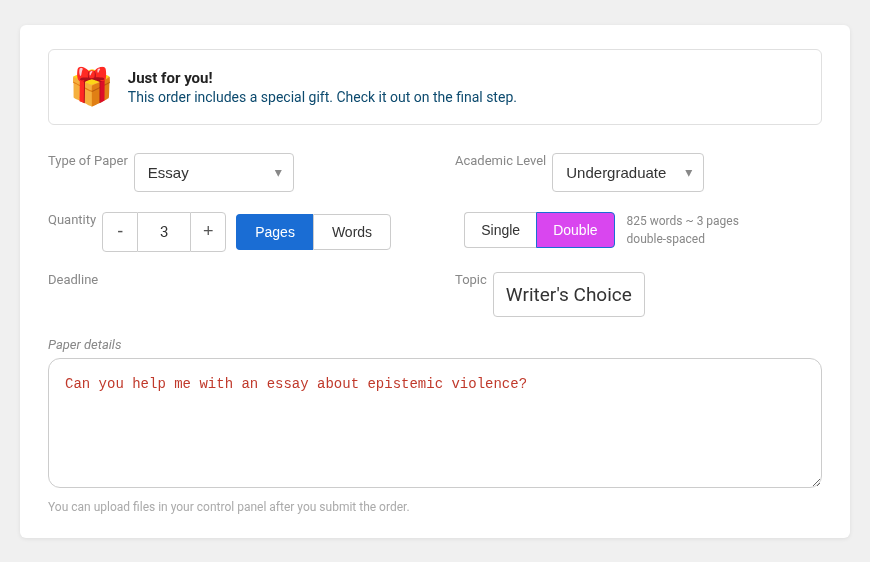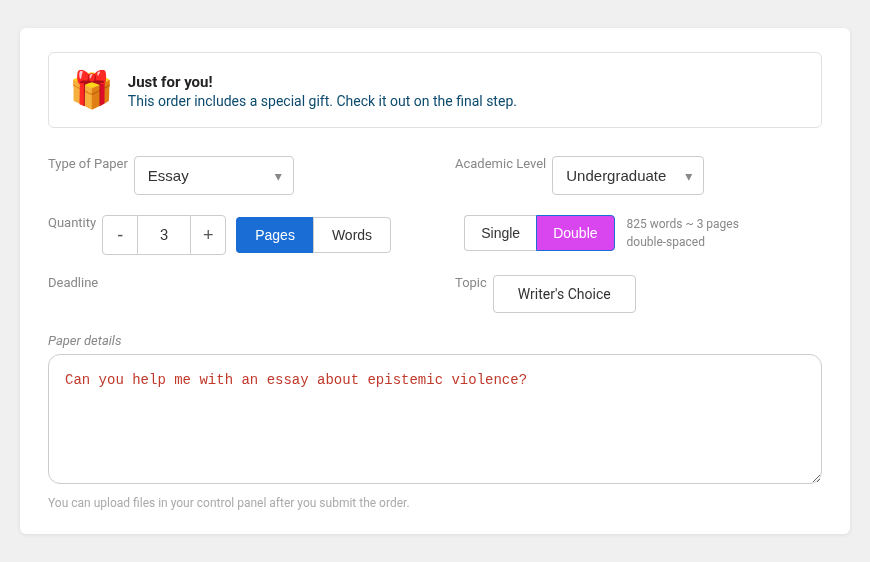--- a/index.html
+++ b/index.html
@@ -201,22 +201,22 @@
     }
     .cal-icon {
       color: #888;
       font-size: 16px;
     }
 
     
     .topic-input-wrapper {
       border: 1px solid #ccc;
       border-radius: 4px;
-      padding: 10px 24px;
-      font-size: 14px;
+      padding: 10px 12px;
+      font-size: 19px;
       color: #333;
     }
 
     
     .paper-details-section {
       margin-top: 20px;
     }
     .paper-details-label {
       font-size: 13px;
       color: #888;

